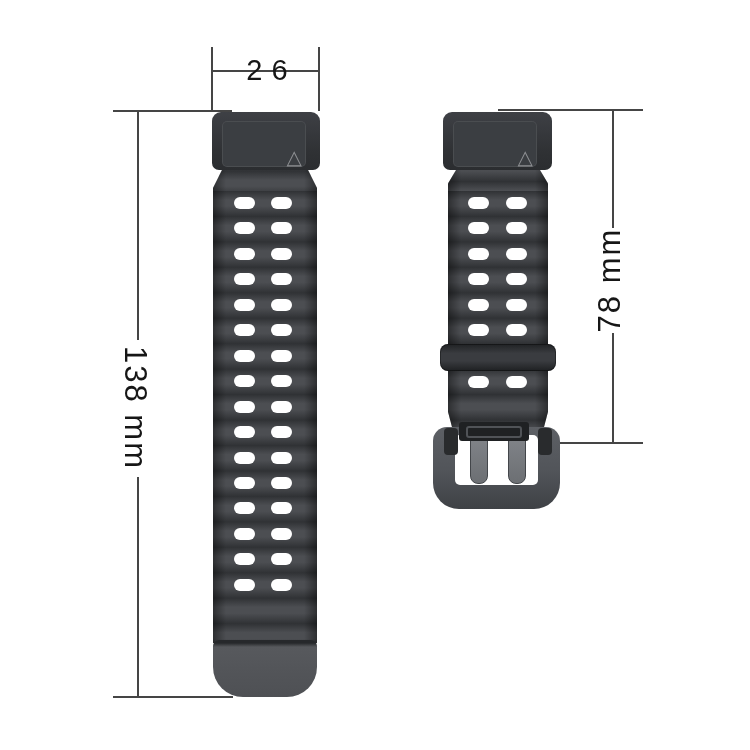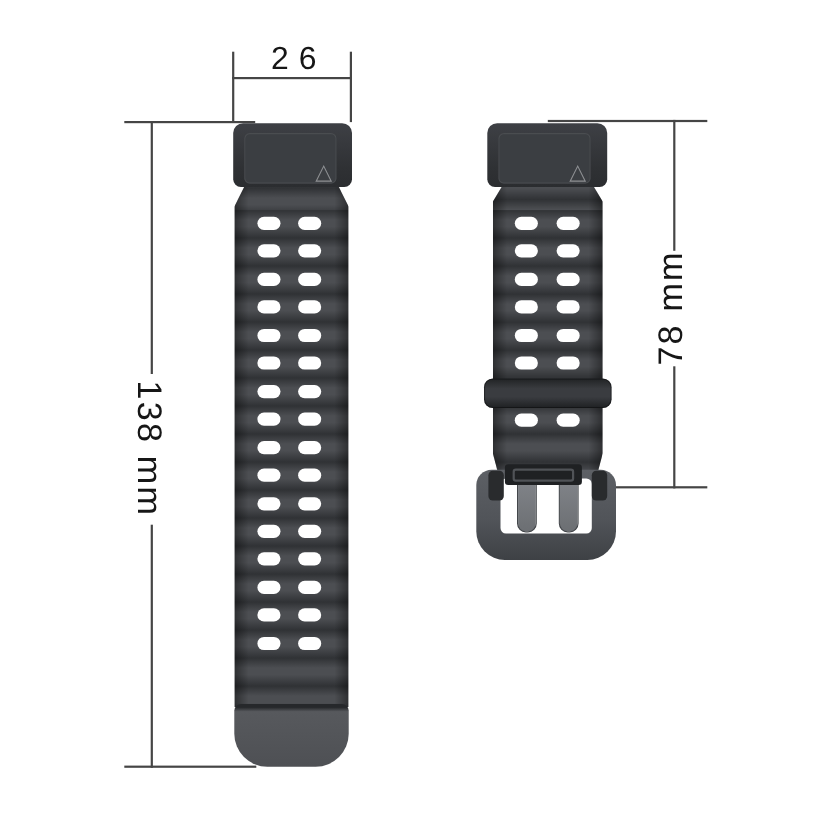--- a/index.html
+++ b/index.html
@@ -54,21 +54,21 @@
           background:linear-gradient(180deg,#82858a,#6c6f73);}
 </style>
 </head>
 <body>
 
 <div class="canvas">
 
   <div class="dim v" style="left:211px;top:47px;height:64px;"></div>
   <div class="dim v" style="left:318px;top:47px;height:64px;"></div>
   <div class="dim h" style="left:211px;top:70px;width:109px;"></div>
-  <div class="dim-label horiz" style="left:267px;top:54px;">26</div>
+  <div class="dim-label horiz" style="left:267px;top:70px;">26</div>
 
   <div class="dim h" style="left:113px;top:110px;width:119px;"></div>
   <div class="dim v" style="left:137px;top:110px;height:230px;"></div>
   <div class="dim v" style="left:137px;top:477px;height:221px;"></div>
   <div class="dim h" style="left:113px;top:696px;width:120px;"></div>
   <div class="dim-label rot-cw" style="left:135px;top:408px;">138 mm</div>
 
   <div class="dim h" style="left:498px;top:109px;width:145px;"></div>
   <div class="dim v" style="left:612px;top:109px;height:119px;"></div>
   <div class="dim v" style="left:612px;top:333px;height:111px;"></div>

